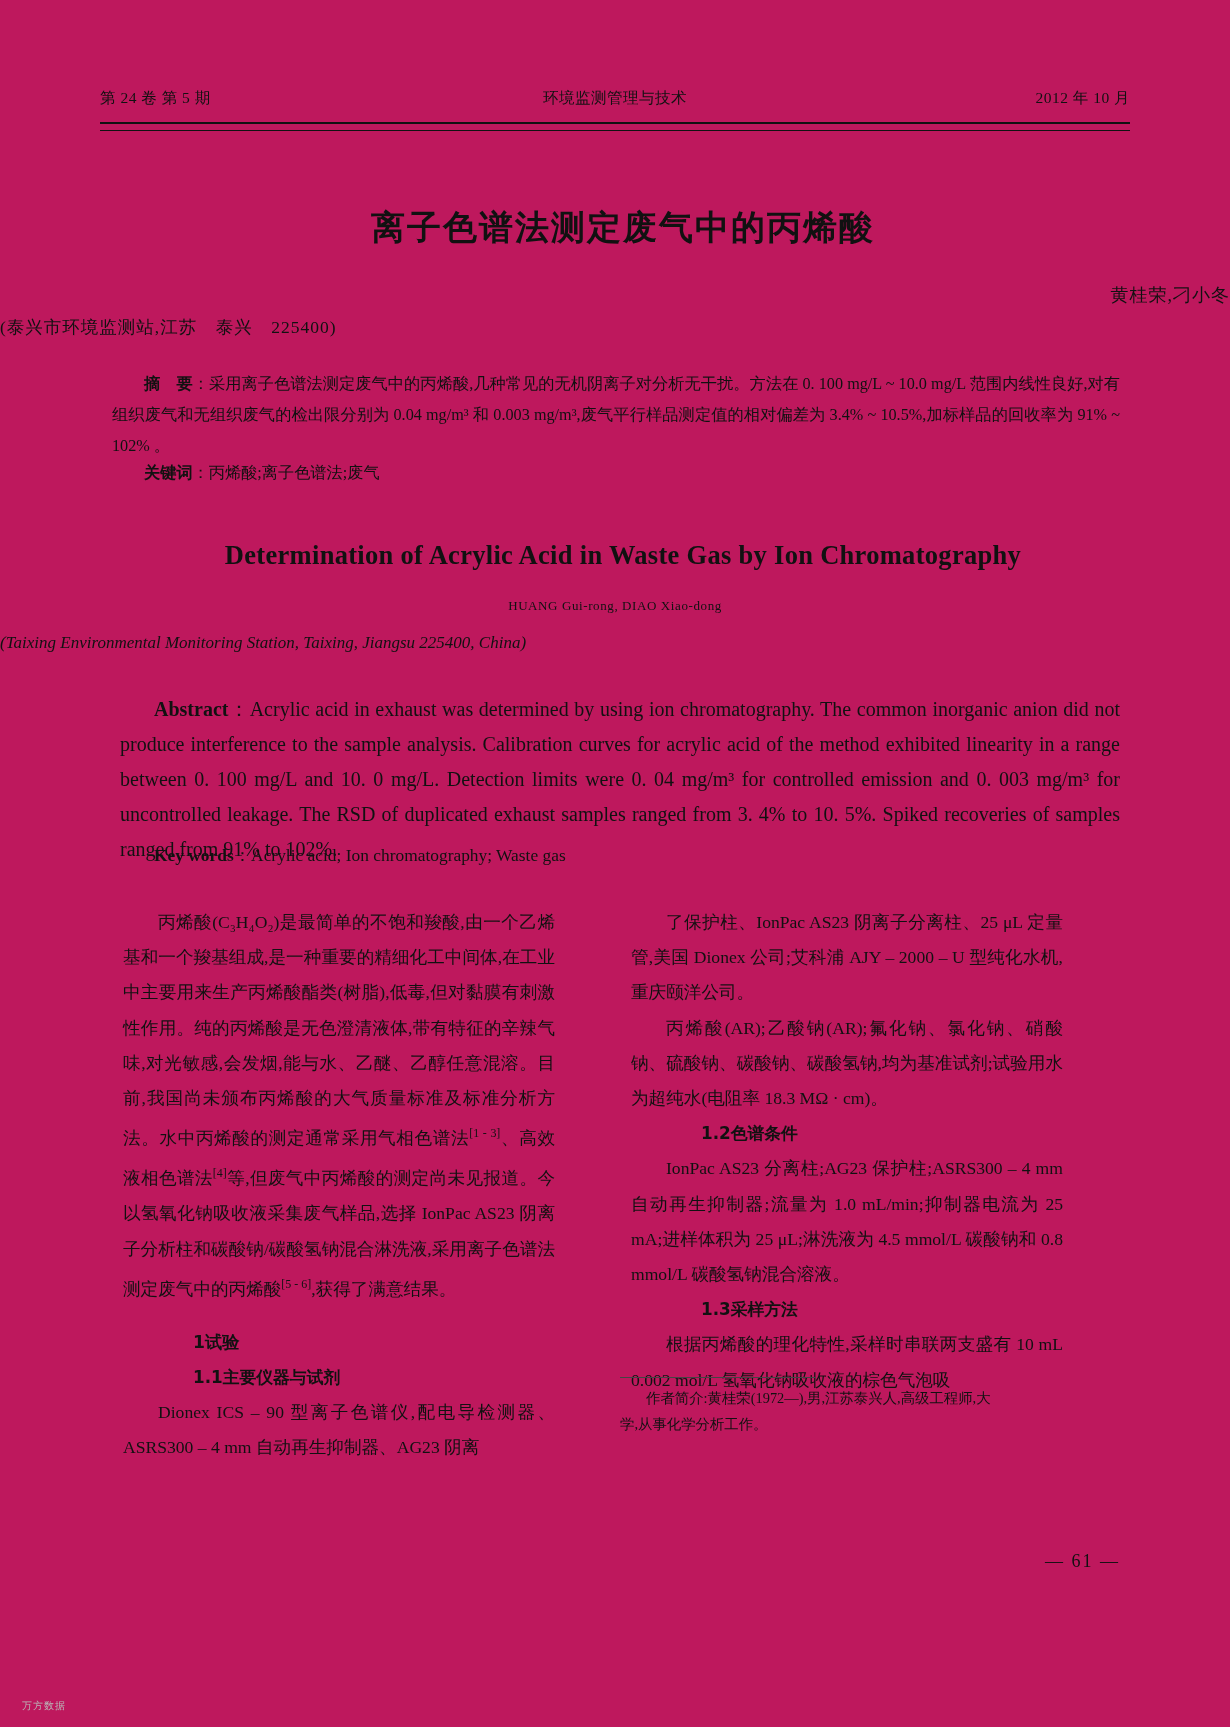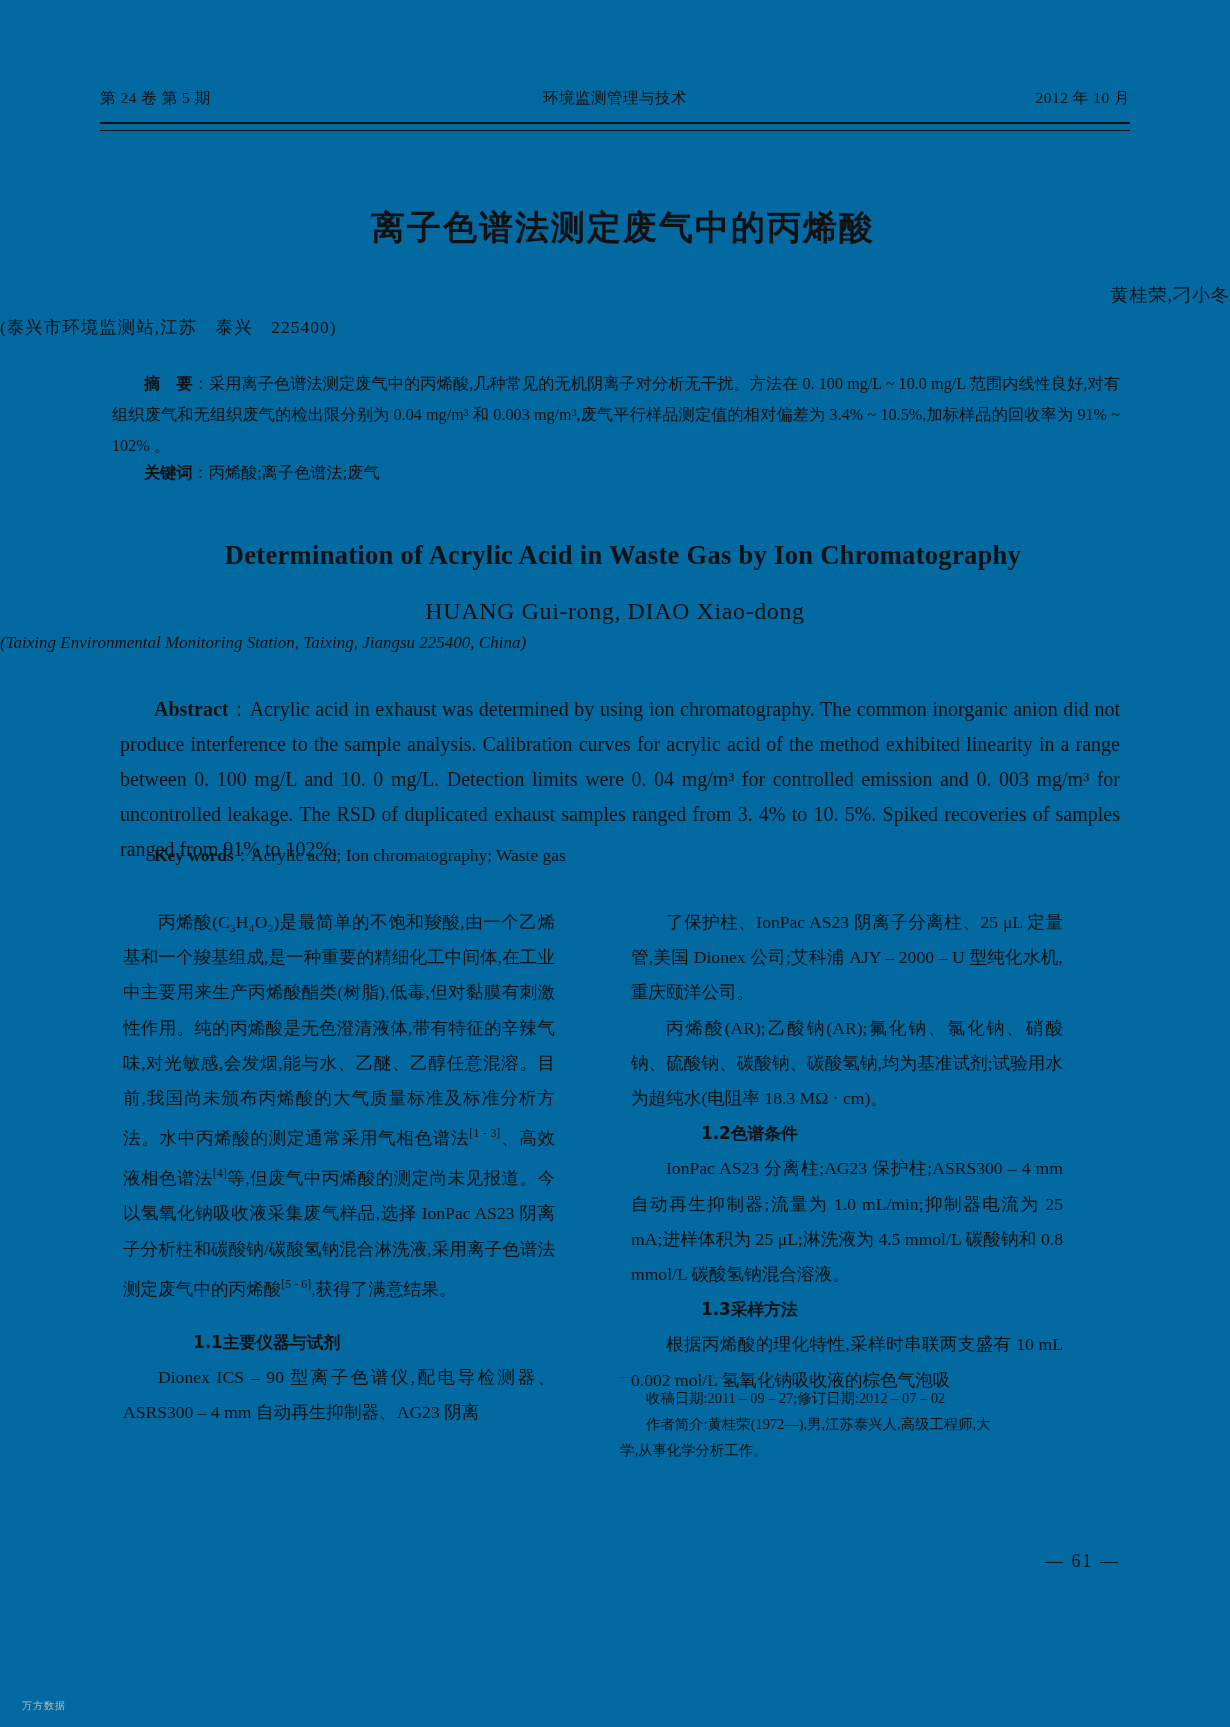--- a/index.html
+++ b/index.html
@@ -4,21 +4,21 @@
 <style>
   html, body {
     margin: 0;
     padding: 0;
     background: #ffffff;
   }
   .page {
     position: relative;
     width: 1230px;
     height: 1727px;
-    background: #0369a1;
+    background: #be185d;
     font-family: "Liberation Serif", "DejaVu Serif", serif;
     color: #111;
     overflow: hidden;
   }
 
   
   .runhead {
     position: absolute;
     left: 100px;
     top: 88px;
@@ -122,21 +122,21 @@
     font-weight: 700;
     font-size: 26.5px;
     letter-spacing: .3px;
     margin-left: 16px;
   }
   .authors-en {
     position: absolute;
     left: 0; right: 0;
     top: 598px;
     text-align: center;
-    font-size: 24px;
+    font-size: 13px;
     letter-spacing: .6px;
   }
   .affil-en {
     position: absolute;
     left: 0; right: 0;
     top: 633px;
     text-align: left;
     font-size: 17px;
     font-style: italic;
   }
@@ -267,35 +267,35 @@
     <p><b>Abstract</b><span>：Acrylic acid in exhaust was determined by using ion chromatography. The common inorganic anion did not produce interference to the sample analysis. Calibration curves for acrylic acid of the method exhibited linearity in a range between 0. 100 mg/L and 10. 0 mg/L. Detection limits were 0. 04 mg/m³ for controlled emission and 0. 003 mg/m³ for uncontrolled leakage. The RSD of duplicated exhaust samples ranged from 3. 4% to 10. 5%. Spiked recoveries of samples ranged from 91% to 102%.</span></p>
   </div>
 
   <div class="kw-en">
     <b>Key words</b><span>：Acrylic acid; Ion chromatography; Waste gas</span>
   </div>
 
   <div class="col left">
     <p><span>丙烯酸(C₃H₄O₂)是最简单的不饱和羧酸,由一个乙烯基和一个羧基组成,是一种重要的精细化工中间体,在工业中主要用来生产丙烯酸酯类(树脂),低毒,但对黏膜有刺激性作用。纯的丙烯酸是无色澄清液体,带有特征的辛辣气味,对光敏感,会发烟,能与水、乙醚、乙醇任意混溶。目前,我国尚未颁布丙烯酸的大气质量标准及标准分析方法。水中丙烯酸的测定通常采用气相色谱法</span><sup class="sup-small">[1 - 3]</sup><span>、高效液相色谱法</span><sup class="sup-small">[4]</sup><span>等,但废气中丙烯酸的测定尚未见报道。今以氢氧化钠吸收液采集废气样品,选择 IonPac AS23 阴离子分析柱和碳酸钠/碳酸氢钠混合淋洗液,采用离子色谱法测定废气中的丙烯酸</span><sup class="sup-small">[5 - 6]</sup><span>,获得了满意结果。</span></p>
     <div class="gap-sm"></div>
+    <p class="sec-h"><span class="num">1</span><span>试验</span></p>
     <p class="sec-h2"><span class="num">1.1</span><span>主要仪器与试剂</span></p>
     <p>Dionex ICS – 90 型离子色谱仪,配电导检测器、ASRS300 – 4 mm 自动再生抑制器、AG23 阴离</p>
   </div>
 
   <div class="col right">
     <p>了保护柱、IonPac AS23 阴离子分离柱、25 μL 定量管,美国 Dionex 公司;艾科浦 AJY – 2000 – U 型纯化水机,重庆颐洋公司。</p>
     <p>丙烯酸(AR);乙酸钠(AR);氟化钠、氯化钠、硝酸钠、硫酸钠、碳酸钠、碳酸氢钠,均为基准试剂;试验用水为超纯水(电阻率 18.3 MΩ · cm)。</p>
     <p class="sec-h2"><span class="num">1.2</span><span>色谱条件</span></p>
     <p>IonPac AS23 分离柱;AG23 保护柱;ASRS300 – 4 mm 自动再生抑制器;流量为 1.0 mL/min;抑制器电流为 25 mA;进样体积为 25 μL;淋洗液为 4.5 mmol/L 碳酸钠和 0.8 mmol/L 碳酸氢钠混合溶液。</p>
     <p class="sec-h2"><span class="num">1.3</span><span>采样方法</span></p>
     <p>根据丙烯酸的理化特性,采样时串联两支盛有 10 mL 0.002 mol/L 氢氧化钠吸收液的棕色气泡吸</p>
   </div>
 
   <div class="fn-rule"></div>
   <div class="footnote">
-    <p class="ind">收稿日期:2011 – 09 – 27;修订日期:2012 – 07 – 02</p>
     <p class="ind">作者简介:黄桂荣(1972—),男,江苏泰兴人,高级工程师,大</p>
     <p>学,从事化学分析工作。</p>
   </div>
 
   <div class="pagenum">— 61 —</div>
   <div class="watermark">万方数据</div>
 </div>
 
 </body></html>

